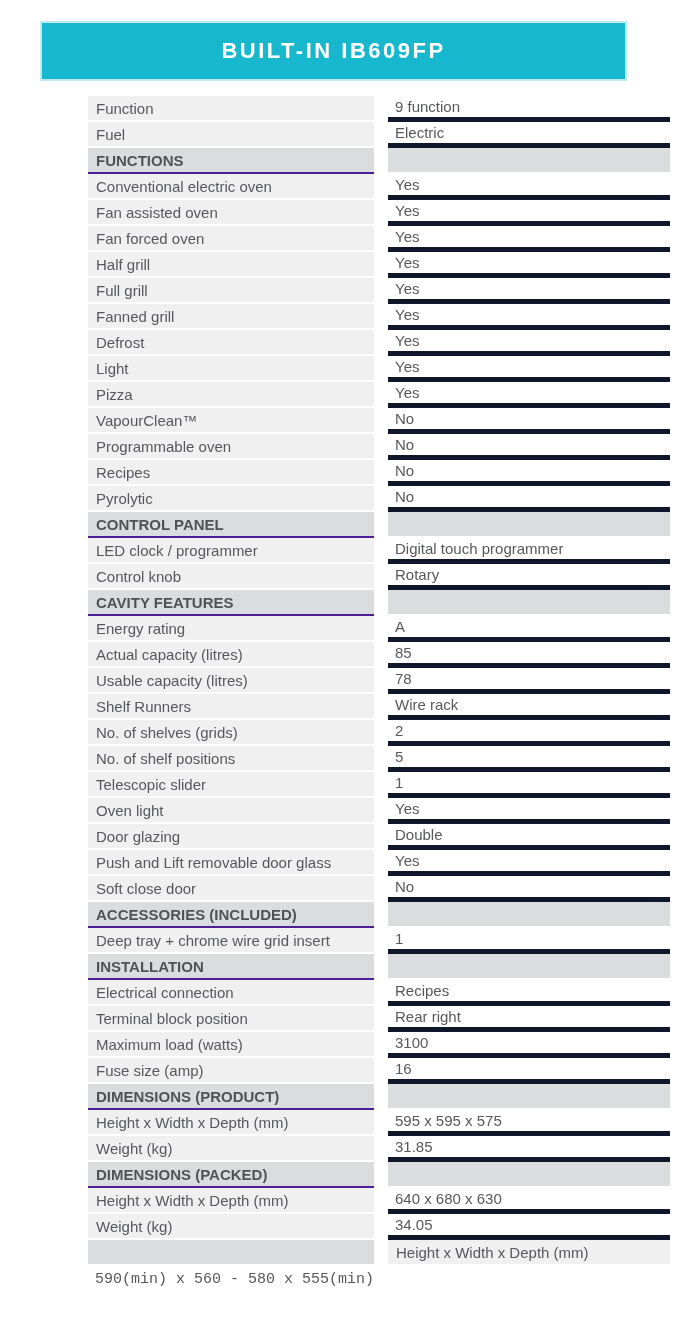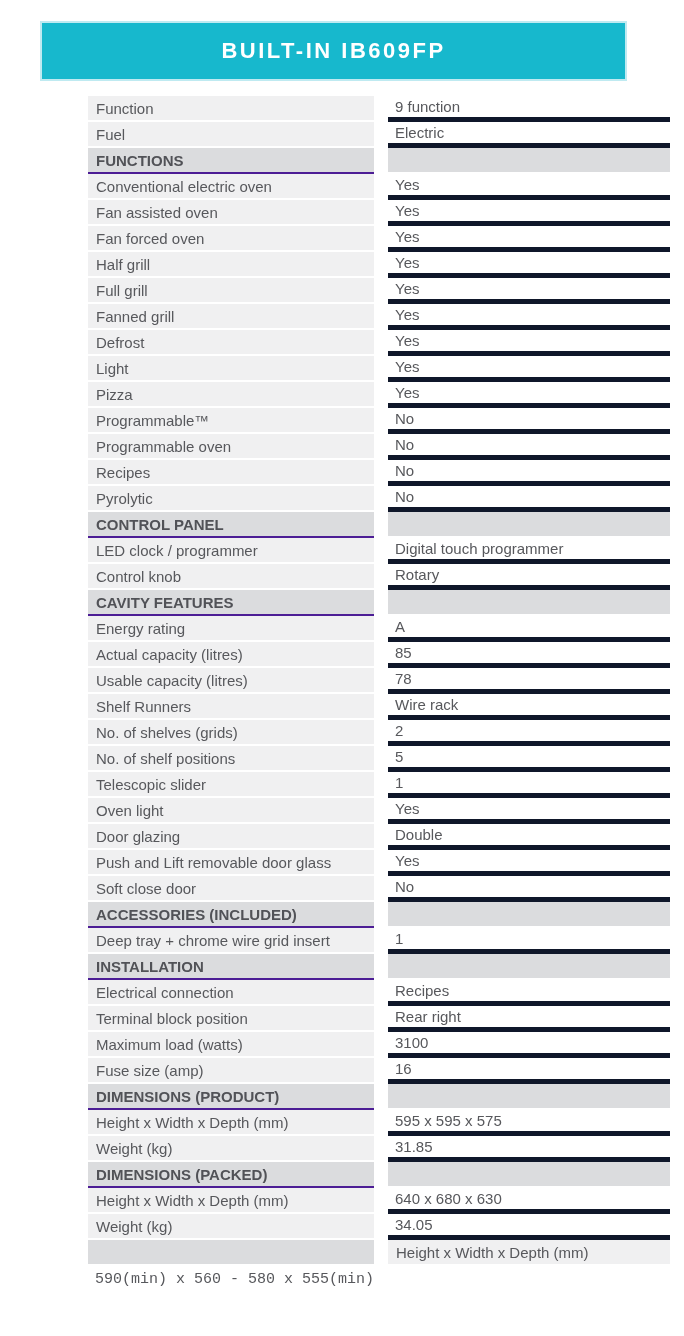--- a/index.html
+++ b/index.html
@@ -110,21 +110,21 @@
 
   <div class="cell label">Defrost</div>
   <div class="cell value">Yes</div>
 
   <div class="cell label">Light</div>
   <div class="cell value">Yes</div>
 
   <div class="cell label">Pizza</div>
   <div class="cell value">Yes</div>
 
-  <div class="cell label">Programmable™</div>
+  <div class="cell label">VapourClean™</div>
   <div class="cell value">No</div>
 
   <div class="cell label">Programmable oven</div>
   <div class="cell value">No</div>
 
   <div class="cell label">Recipes</div>
   <div class="cell value">No</div>
 
   <div class="cell label">Pyrolytic</div>
   <div class="cell value">No</div>

